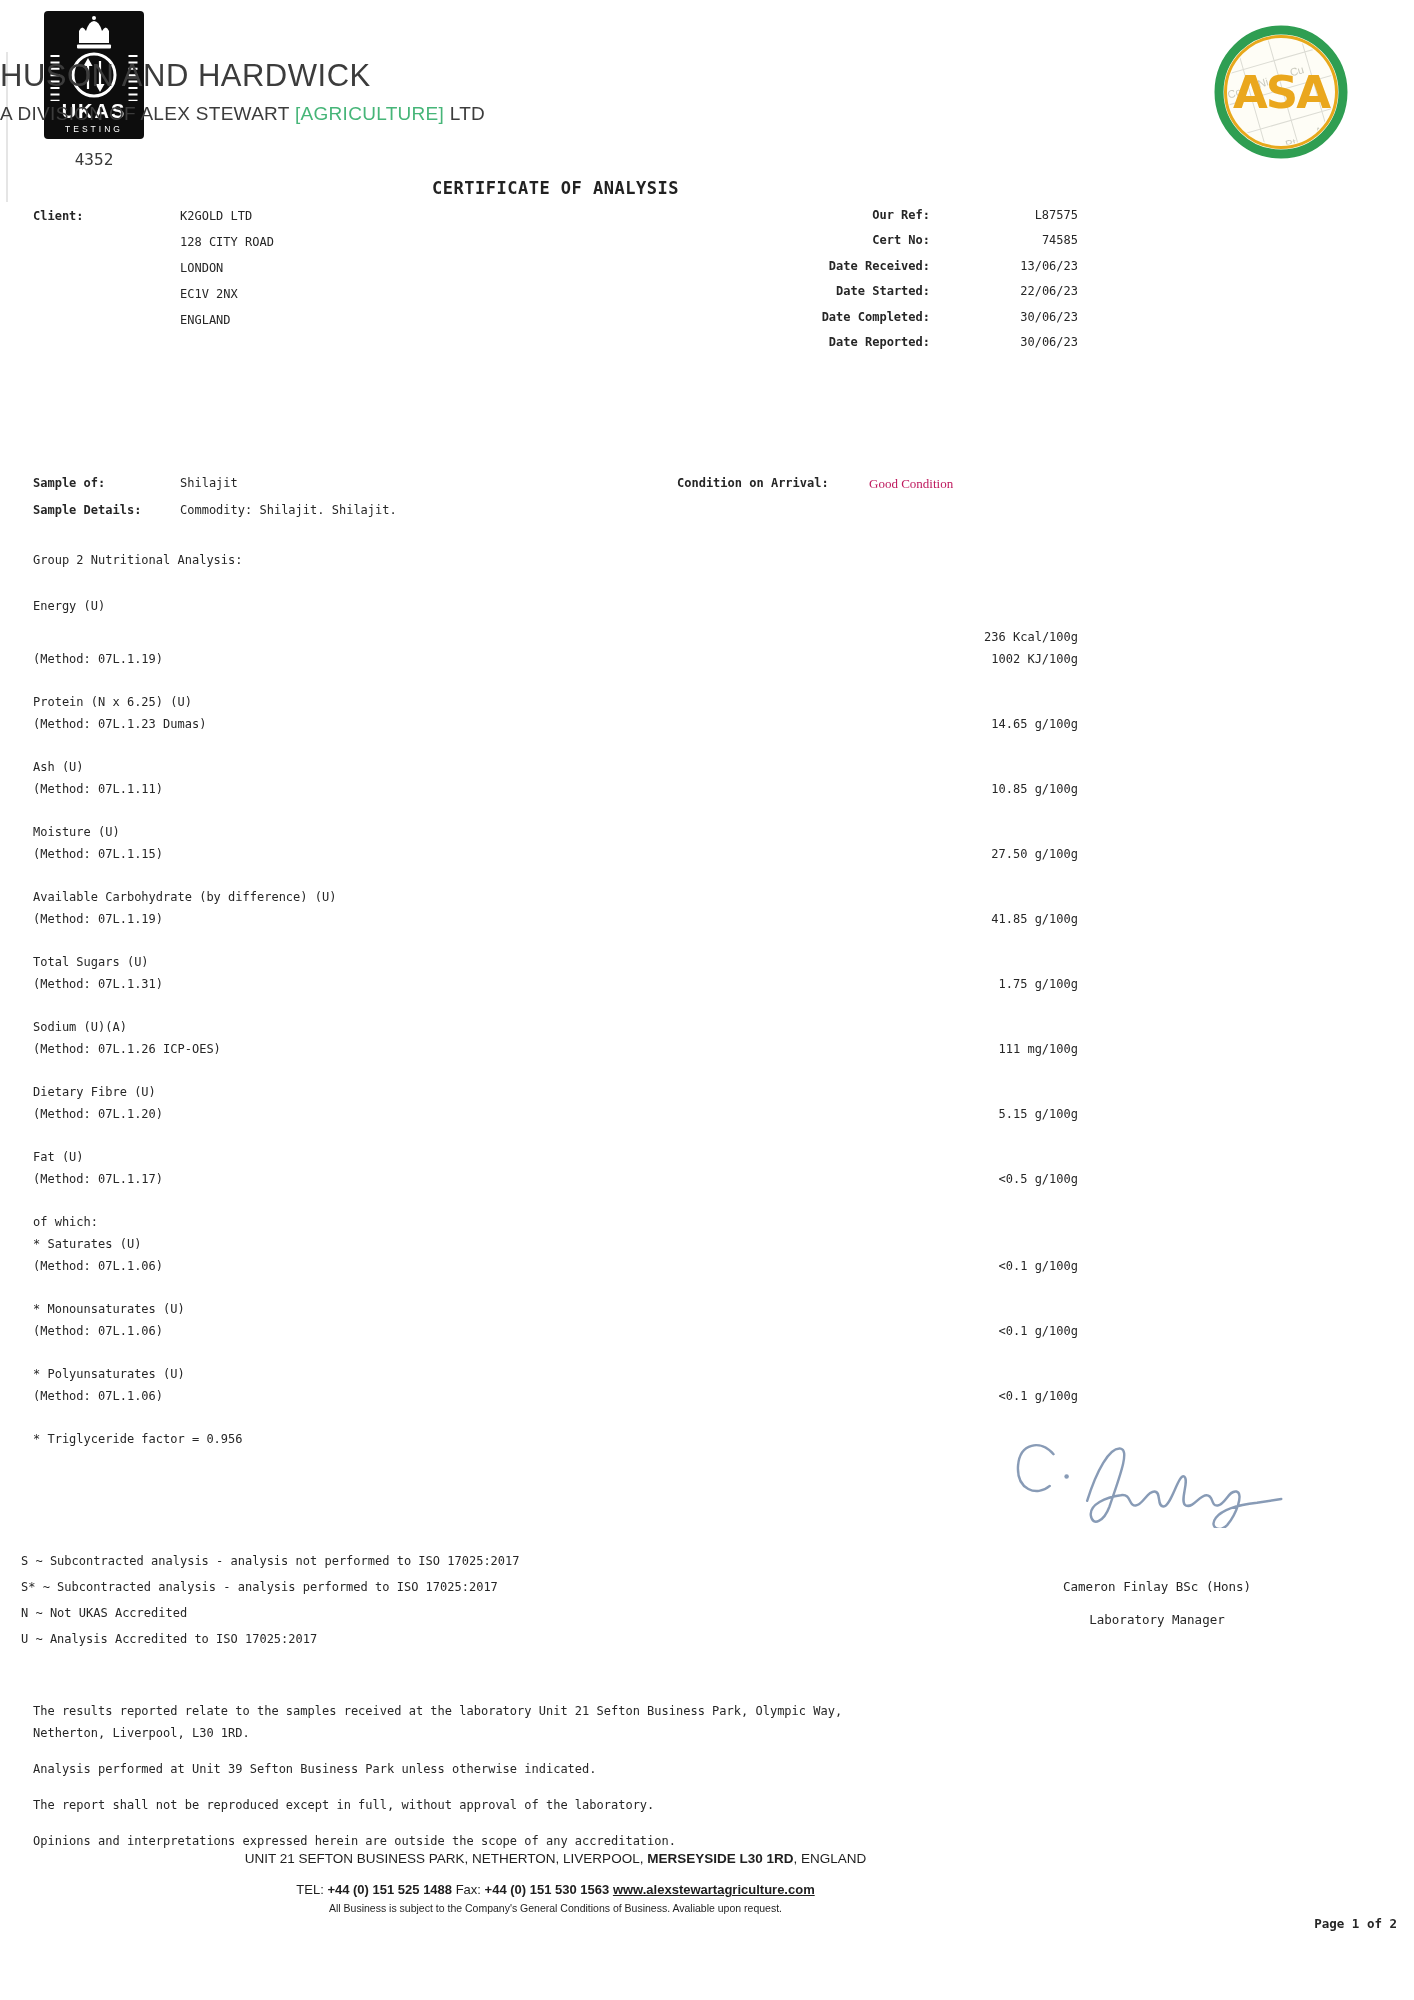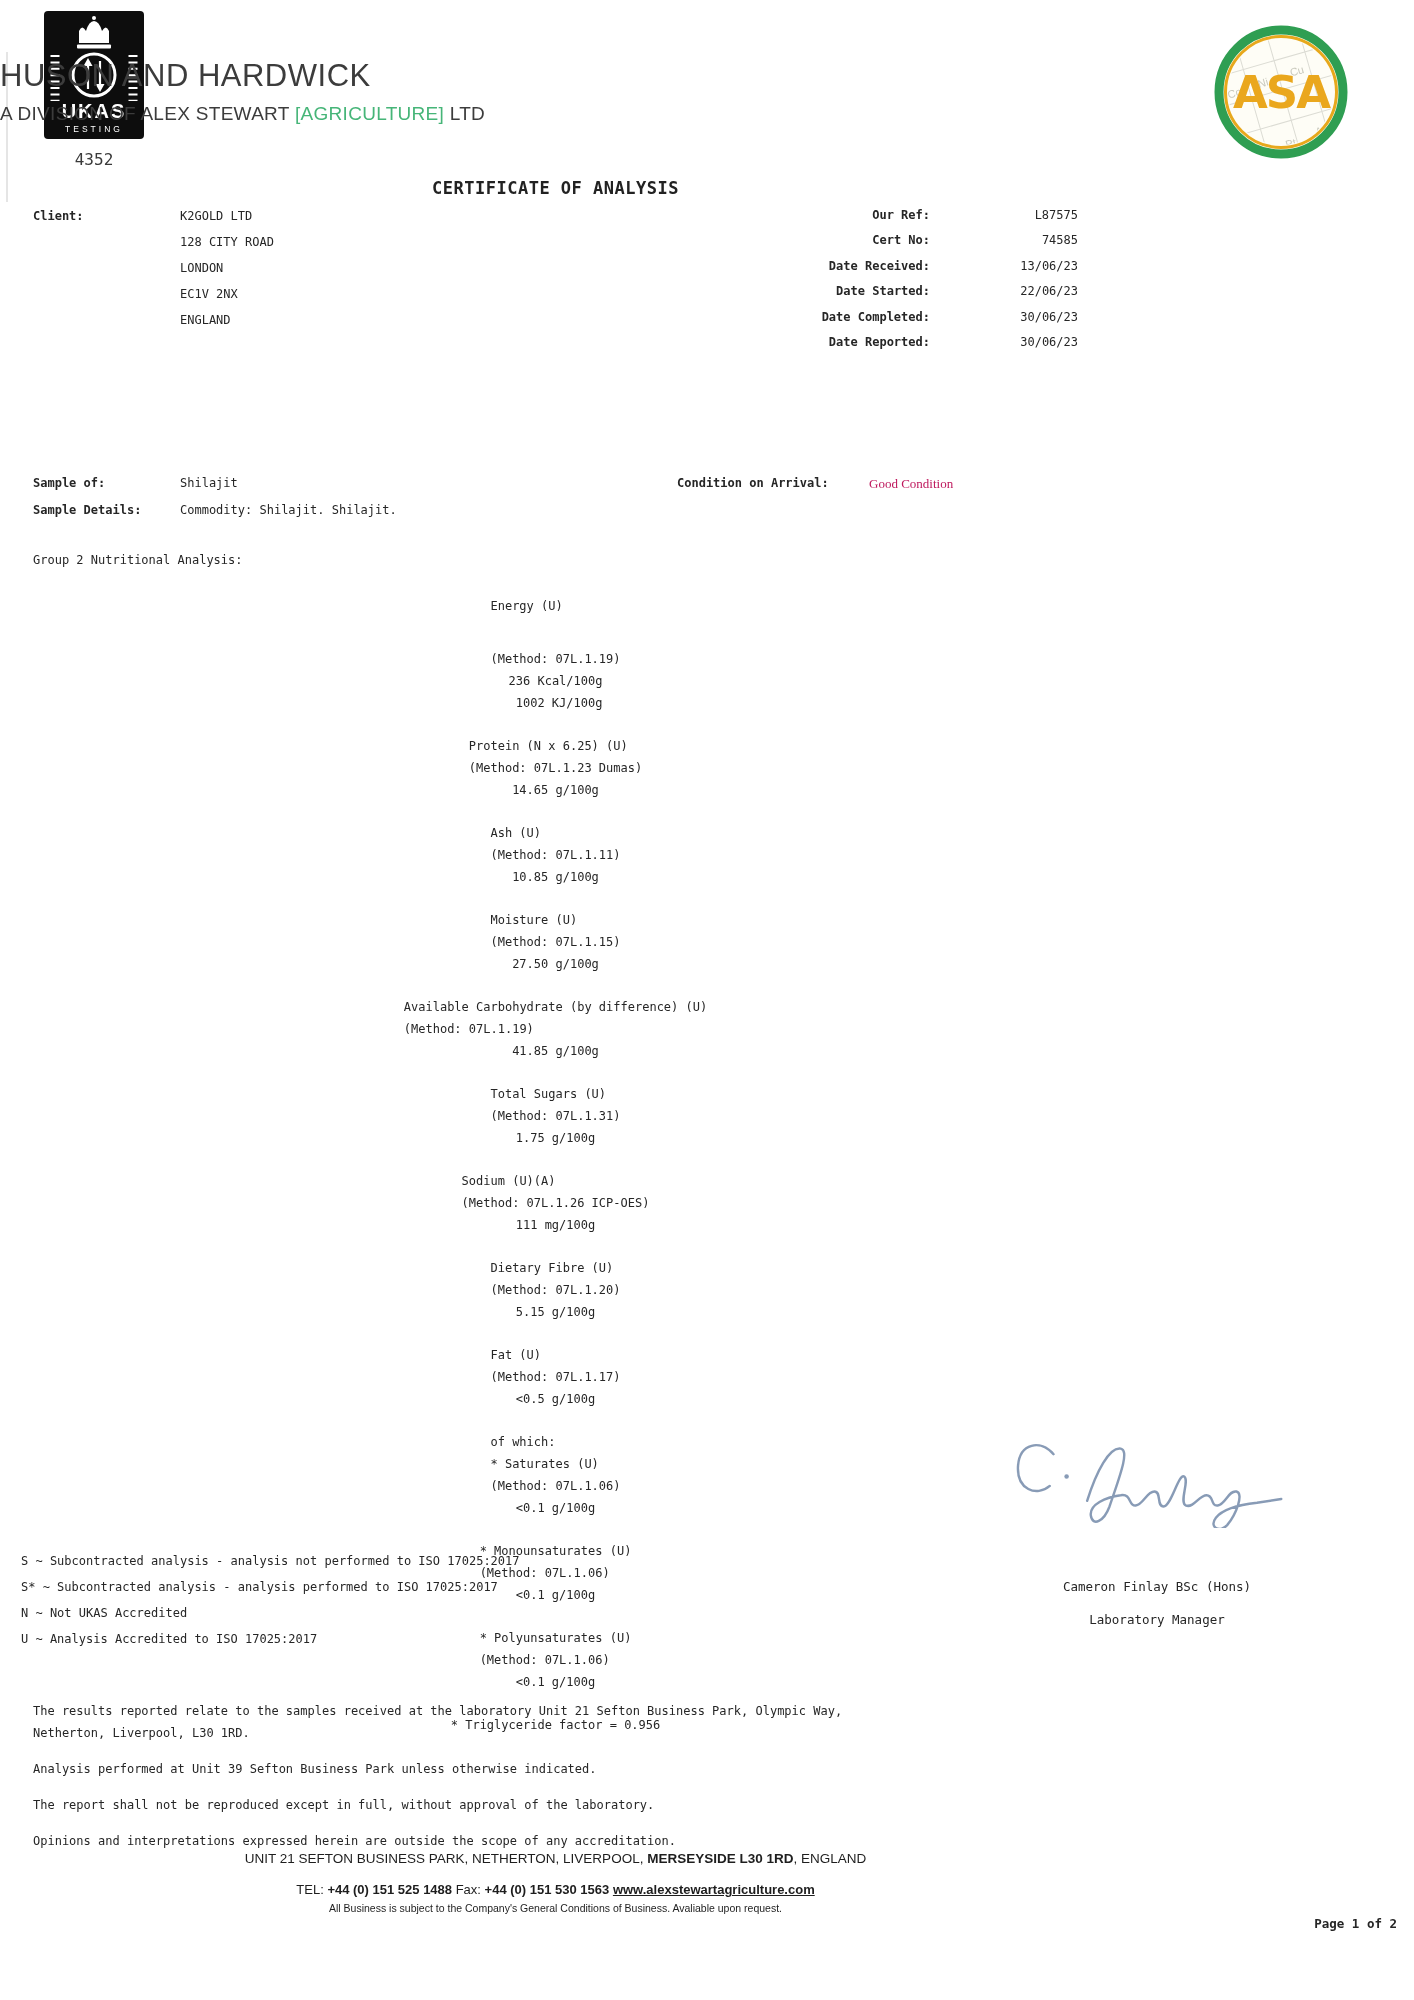--- a/index.html
+++ b/index.html
@@ -40,21 +40,21 @@
   .srow { position:relative; display:flex; }
   .s-label { width:147px; font-weight:bold; }
   .cond-label { position:absolute; left:644px; top:0; font-weight:bold; }
   .cond-value { position:absolute; left:836px; top:0; font-family:Liberation Serif, serif;
                 font-size:13px; line-height:27px; color:#be185d; }
 
   .section-title { position:absolute; left:33px; top:553px; font-size:12px; }
 
   
   .analysis { position:absolute; left:33px; top:595px; width:1045px; font-size:12px; line-height:22px; }
-  .arow { display:flex; justify-content:space-between; align-items:center; margin-bottom:21px;flex-direction:column; }
+  .arow { display:flex; justify-content:space-between; align-items:flex-end; margin-bottom:21px; }
   .aval { text-align:right; white-space:pre; }
   .arow-energy .amethod { margin-top:31px; }
 
   
   .signature { position:absolute; left:1005px; top:1428px; }
   .legend { position:absolute; left:21px; top:1548px; font-size:12px; line-height:26px; }
   .signatory { position:absolute; left:1007px; top:1570px; width:300px; text-align:center;
                font-size:12.5px; line-height:33px; }
 
   

